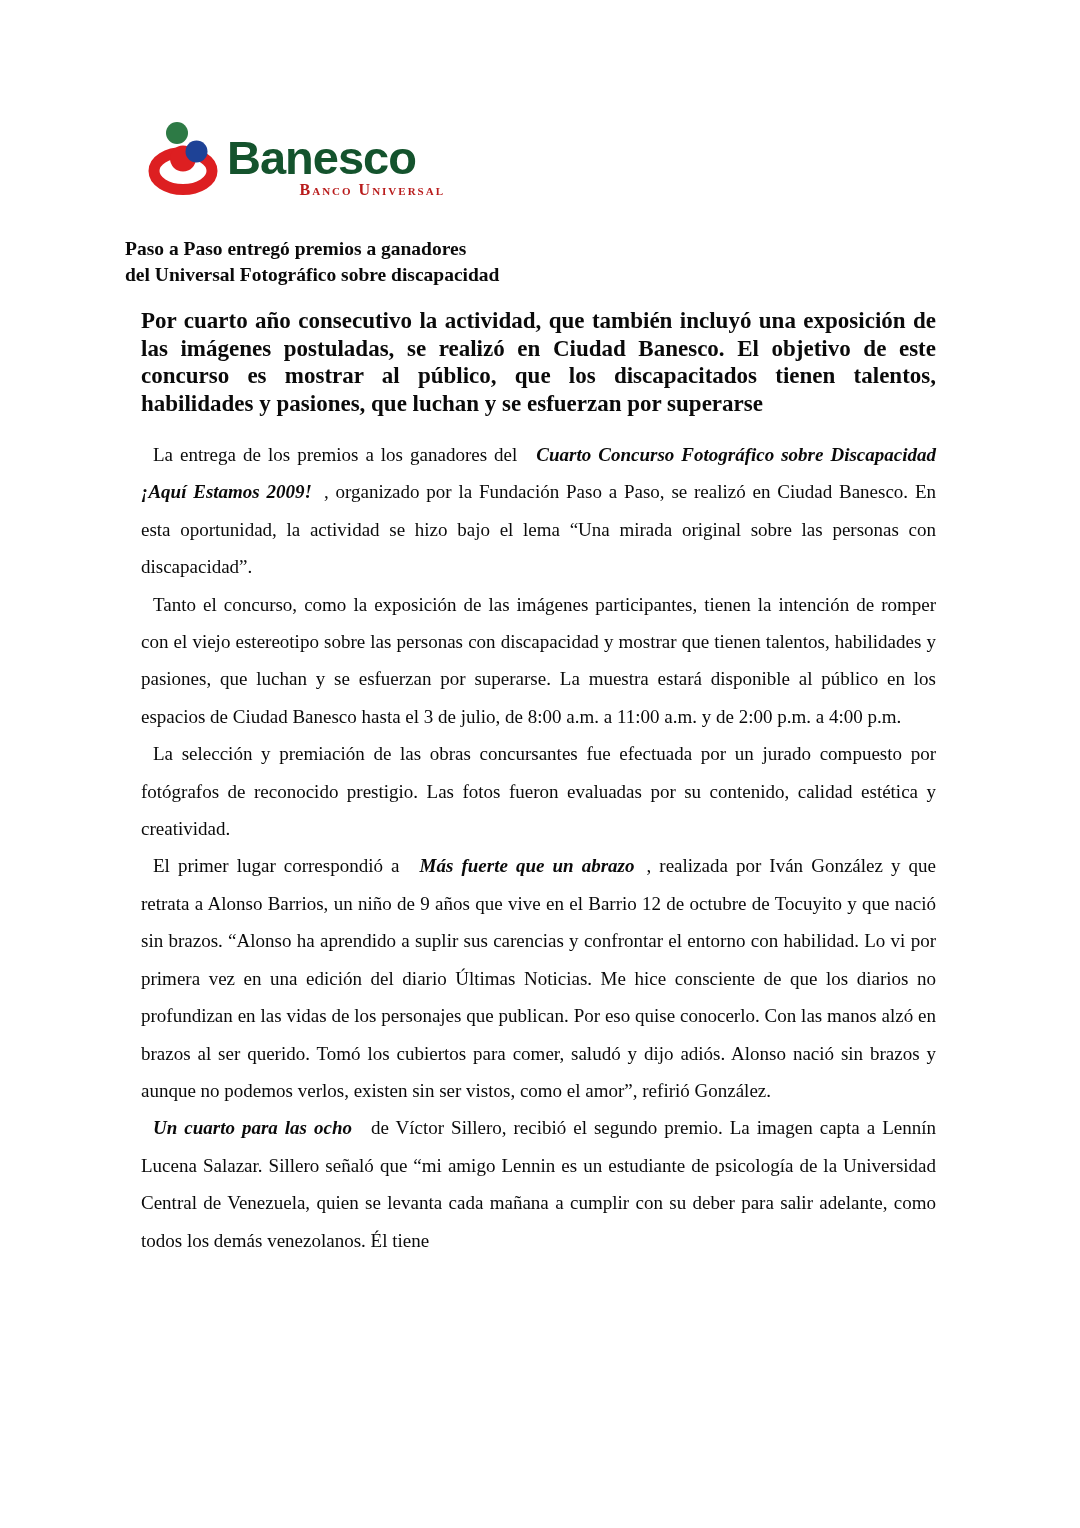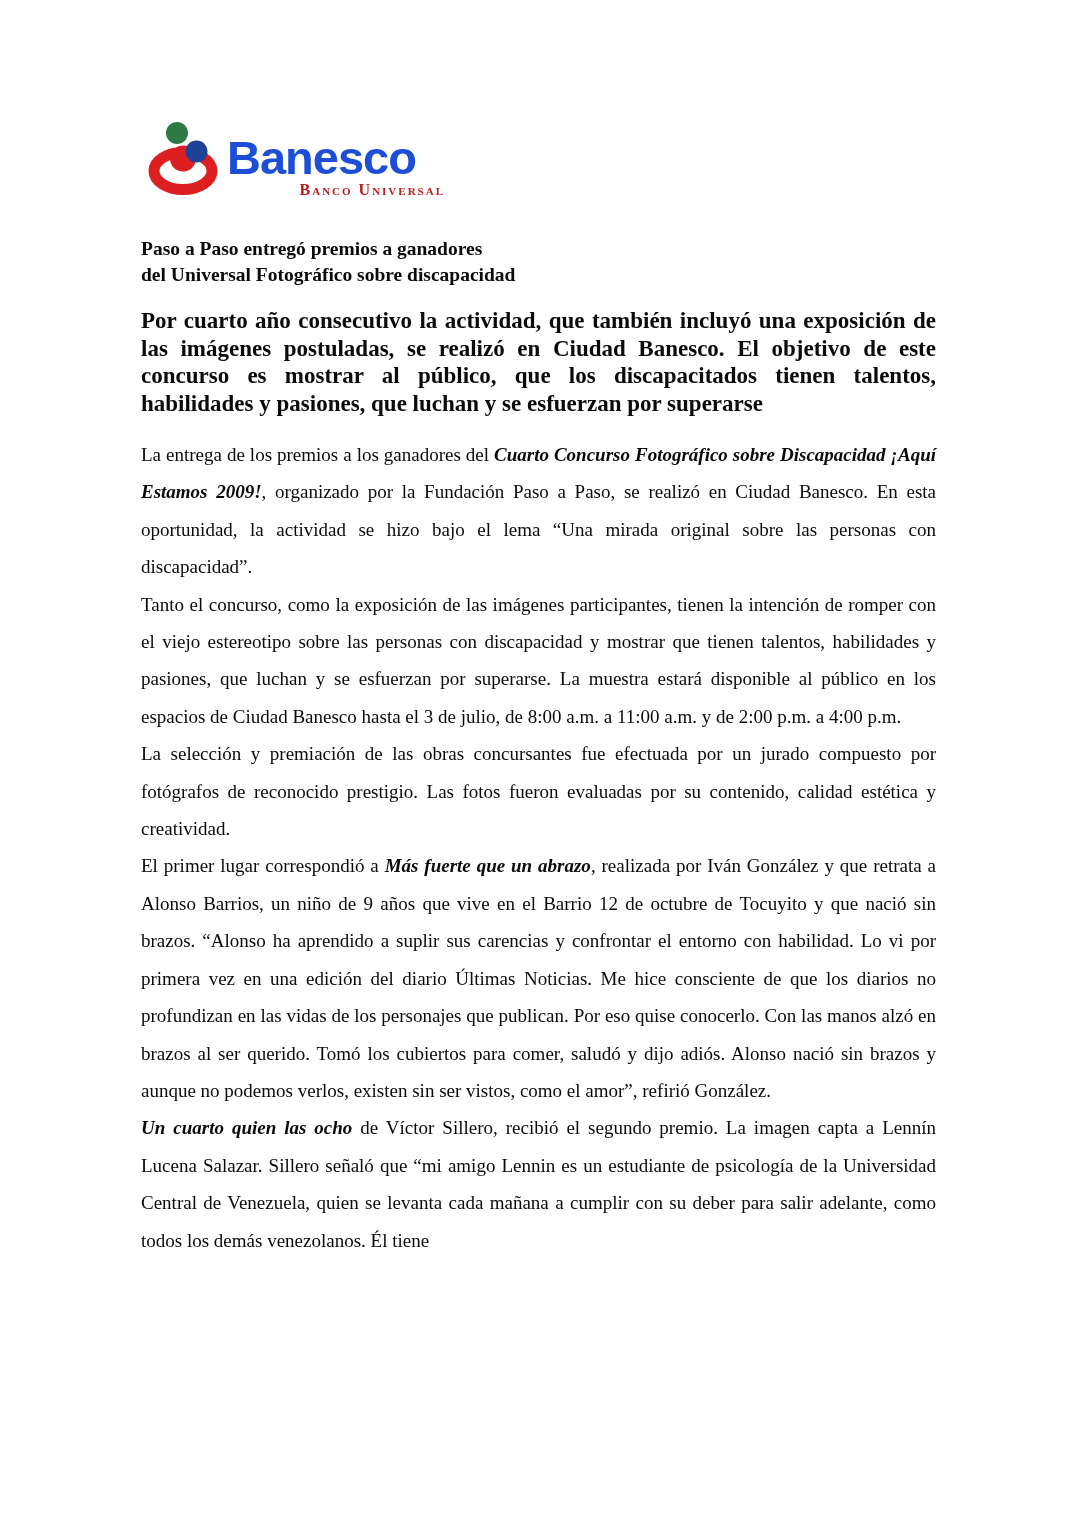--- a/index.html
+++ b/index.html
@@ -48,21 +48,21 @@
     font-variant: small-caps;
     font-size: 16px;
     line-height: 16px;
     letter-spacing: 2px;
     text-align: right;
     margin-top: 1px;
   }
   
   .headline {
     position: absolute;
-    left: 141px;
+    left: 125px;
     top: 236px;
     width: 795px;
     font-size: 19.5px;
     font-weight: bold;
     line-height: 26px;
   }
   .subheadline {
     position: absolute;
     left: 141px;
     top: 307px;
@@ -79,49 +79,49 @@
     top: 436px;
     width: 795px;
     font-size: 19px;
     line-height: 37.4px;
     text-align: justify;
   }
   .body-text p {
     margin: 0;
     padding: 0;
   }
-  .run { font-style: normal; font-weight: normal; }
+  .run { font-style: normal; font-weight: normal; margin-left: 12px; }
   .run.bi { font-style: italic; font-weight: bold; }
 </style>
 </head>
 <body>
 
 <div class="page">
 
   <div class="logo">
     <svg class="logo-icon" viewBox="0 0 78 84" xmlns="http://www.w3.org/2000/svg" aria-hidden="true">
       <ellipse cx="36" cy="57" rx="29" ry="18.5" fill="none" stroke-width="11" stroke="#dd1f21"></ellipse>
       <circle cx="36" cy="44.5" r="13" fill="#dd1f21"></circle>
       <circle cx="30" cy="19" r="11" fill="#2d7a45"></circle>
       <circle cx="49.5" cy="37.5" r="11" fill="#1e4296"></circle>
     </svg>
     <div class="logo-text">
-      <div class="brand" style="color: #1d4ed8;">Banesco</div>
+      <div class="brand" style="color: #14532d;">Banesco</div>
       <div class="tagline" style="color: #b91c1c;">Banco Universal</div>
     </div>
   </div>
 
   <div class="headline">
     <div>Paso a Paso entregó premios a ganadores</div>
     <div>del Universal Fotográfico sobre discapacidad</div>
   </div>
 
   <div class="subheadline">Por cuarto año consecutivo la actividad, que también incluyó una exposición de las imágenes postuladas, se realizó en Ciudad Banesco. El objetivo de este concurso es mostrar al público, que los discapacitados tienen talentos, habilidades y pasiones, que luchan y se esfuerzan por superarse</div>
 
   <div class="body-text">
       <p><span class="run">La entrega de los premios a los ganadores del </span><span class="run bi">Cuarto Concurso Fotográfico sobre Discapacidad ¡Aquí Estamos 2009!</span><span class="run">, organizado por la Fundación Paso a Paso, se realizó en Ciudad Banesco. En esta oportunidad, la actividad se hizo bajo el lema “Una mirada original sobre las personas con discapacidad”.</span></p>
       <p><span class="run">Tanto el concurso, como la exposición de las imágenes participantes, tienen la intención de romper con el viejo estereotipo sobre las personas con discapacidad y mostrar que tienen talentos, habilidades y pasiones, que luchan y se esfuerzan por superarse. La muestra estará disponible al público en los espacios de Ciudad Banesco hasta el 3 de julio, de 8:00 a.m. a 11:00 a.m. y de 2:00 p.m. a 4:00 p.m.</span></p>
       <p><span class="run">La selección y premiación de las obras concursantes fue efectuada por un jurado compuesto por fotógrafos de reconocido prestigio. Las fotos fueron  evaluadas por su contenido, calidad estética y creatividad.</span></p>
       <p><span class="run">El primer lugar correspondió a </span><span class="run bi">Más fuerte que un abrazo</span><span class="run">, realizada por Iván González y que retrata a Alonso Barrios, un niño de 9 años que vive en el Barrio 12 de octubre de Tocuyito y que nació sin brazos. “Alonso ha aprendido a suplir sus carencias y confrontar el entorno con habilidad. Lo vi por primera vez en una edición del diario Últimas Noticias.  Me hice consciente de que los diarios no profundizan en las vidas de los personajes que publican. Por eso quise conocerlo. Con las manos alzó en brazos al ser querido. Tomó los cubiertos para comer, saludó y dijo adiós. Alonso nació sin brazos y aunque no podemos verlos, existen sin  ser vistos, como el amor”, refirió González.</span></p>
-      <p><span class="run bi">Un cuarto quien las ocho</span><span class="run"> de Víctor Sillero, recibió el segundo premio. La imagen capta a Lennín Lucena Salazar. Sillero señaló que “mi amigo Lennin es un estudiante de psicología de la Universidad Central de Venezuela, quien se levanta cada mañana a cumplir con su deber para salir adelante, como todos los demás venezolanos. Él tiene</span></p>
+      <p><span class="run bi">Un cuarto para las ocho</span><span class="run"> de Víctor Sillero, recibió el segundo premio. La imagen capta a Lennín Lucena Salazar. Sillero señaló que “mi amigo Lennin es un estudiante de psicología de la Universidad Central de Venezuela, quien se levanta cada mañana a cumplir con su deber para salir adelante, como todos los demás venezolanos. Él tiene</span></p>
     </div>
 
 </div>
 
 </body></html>

